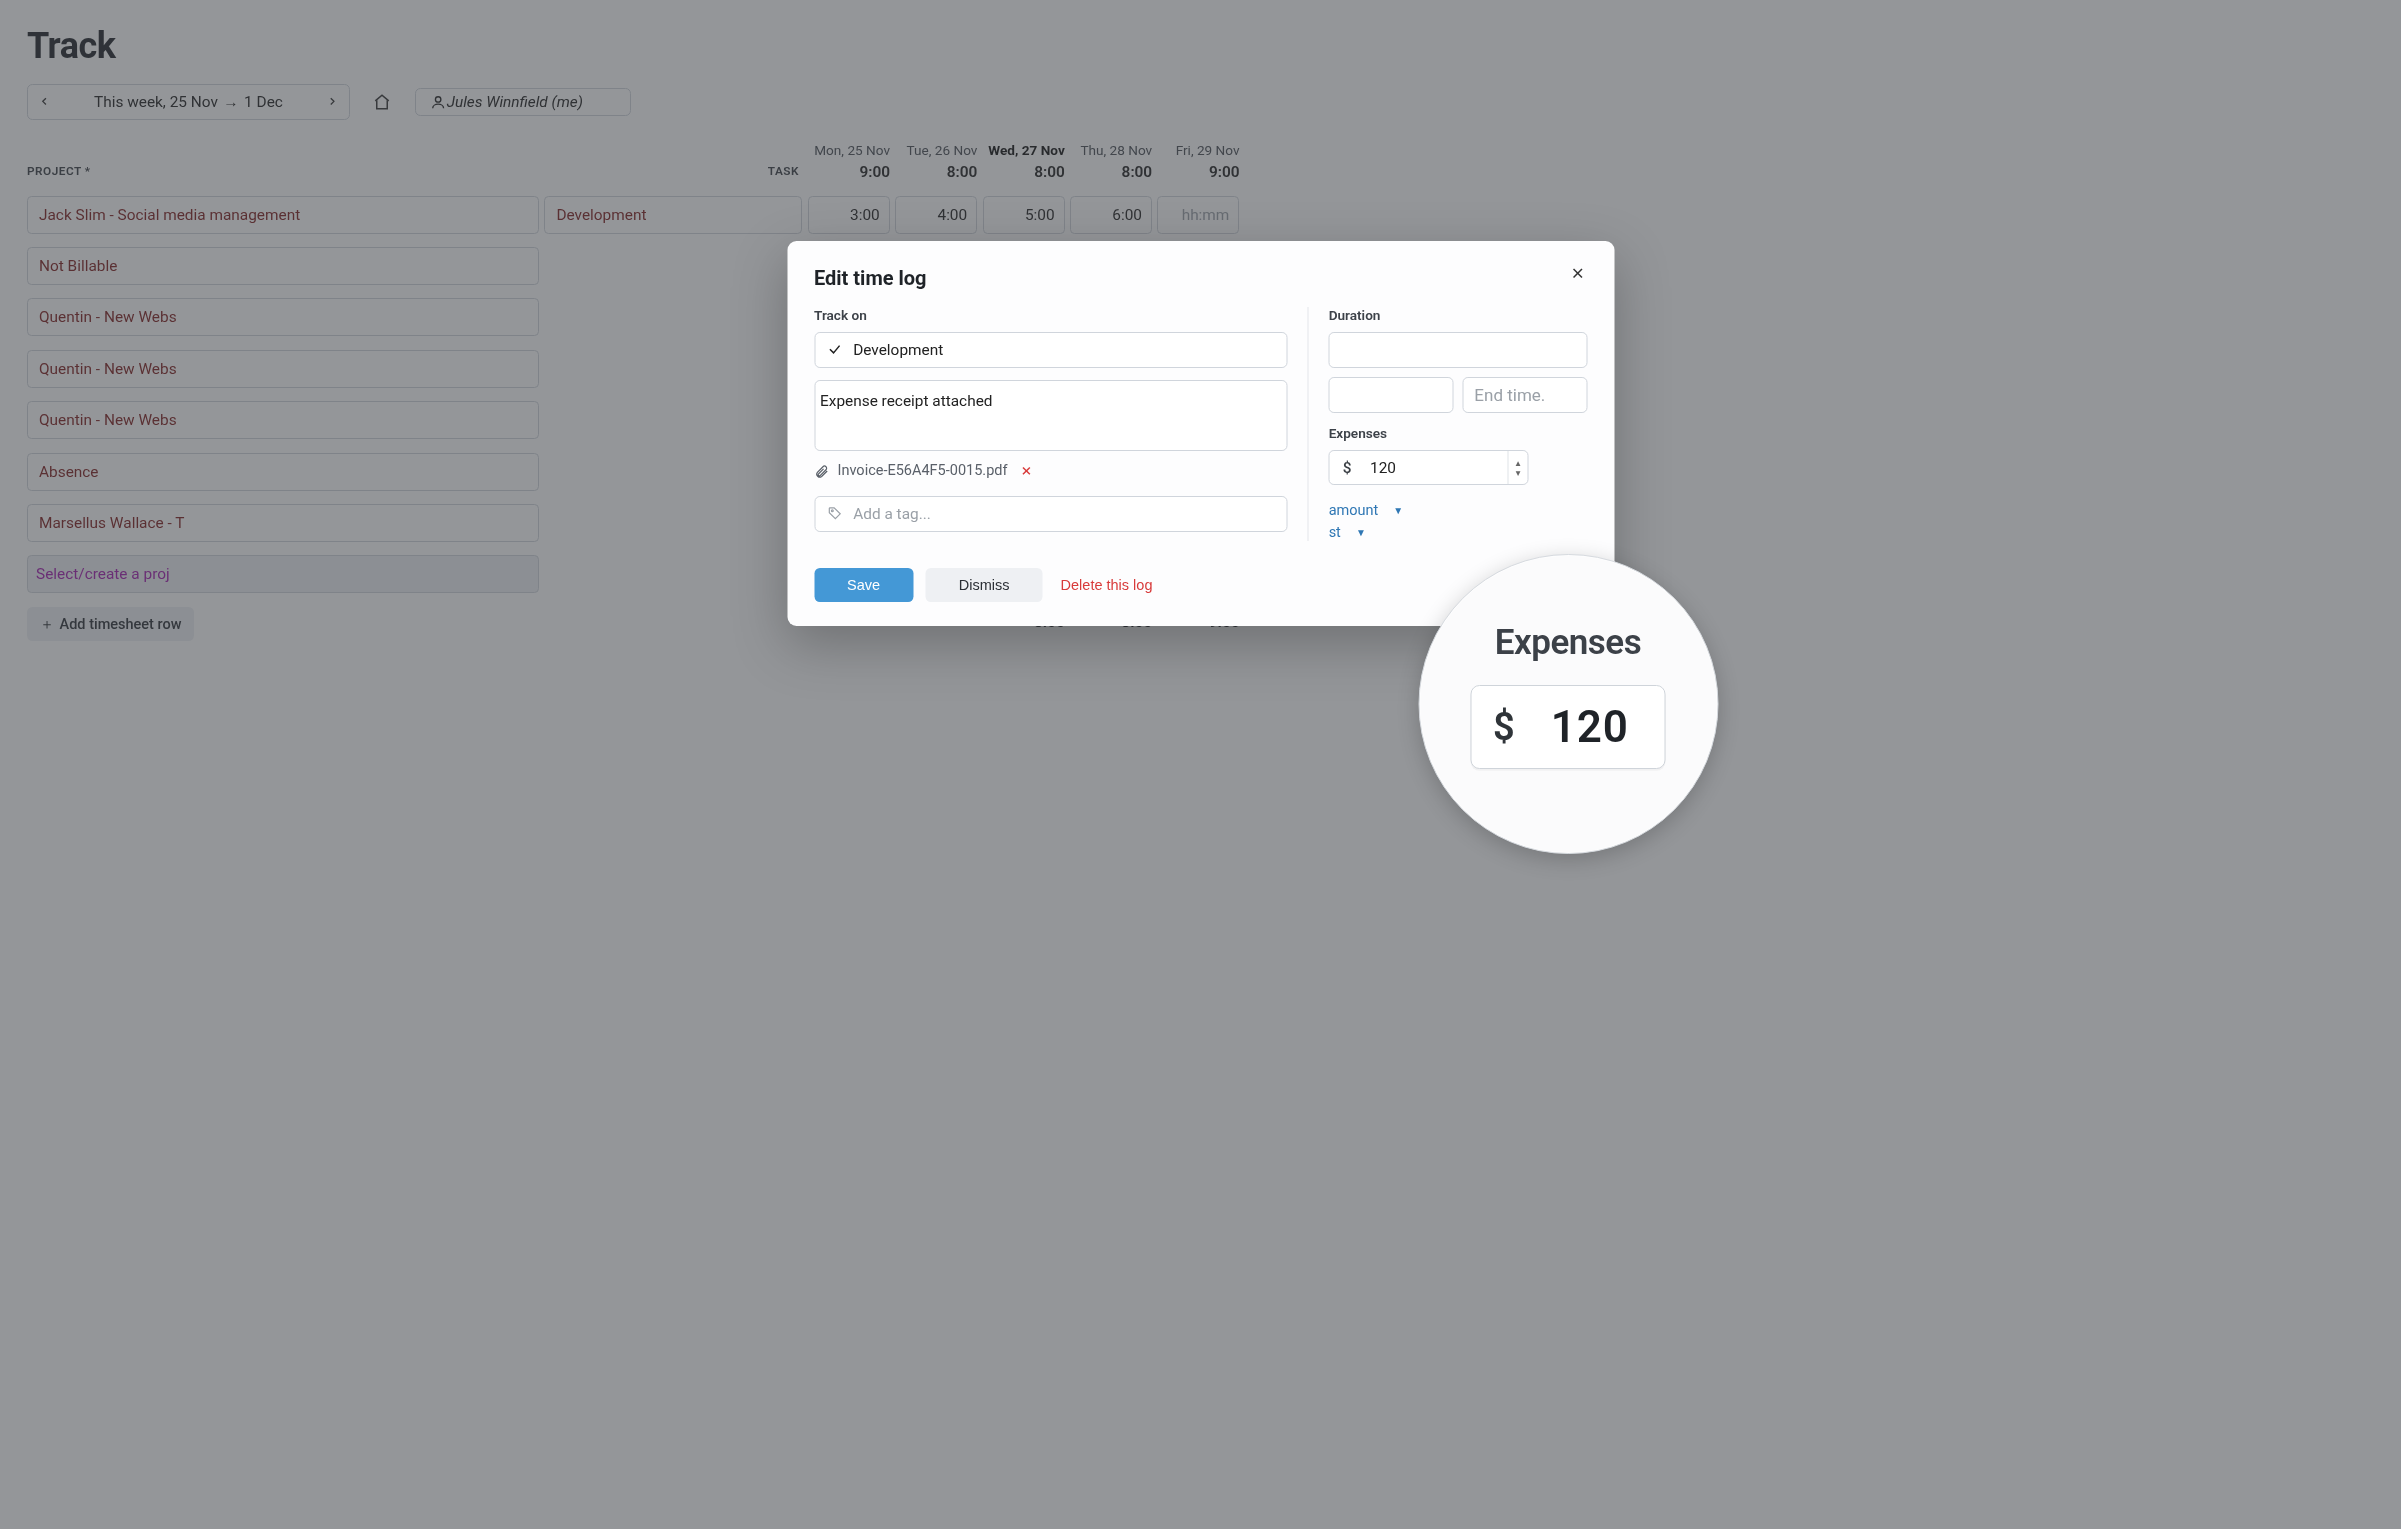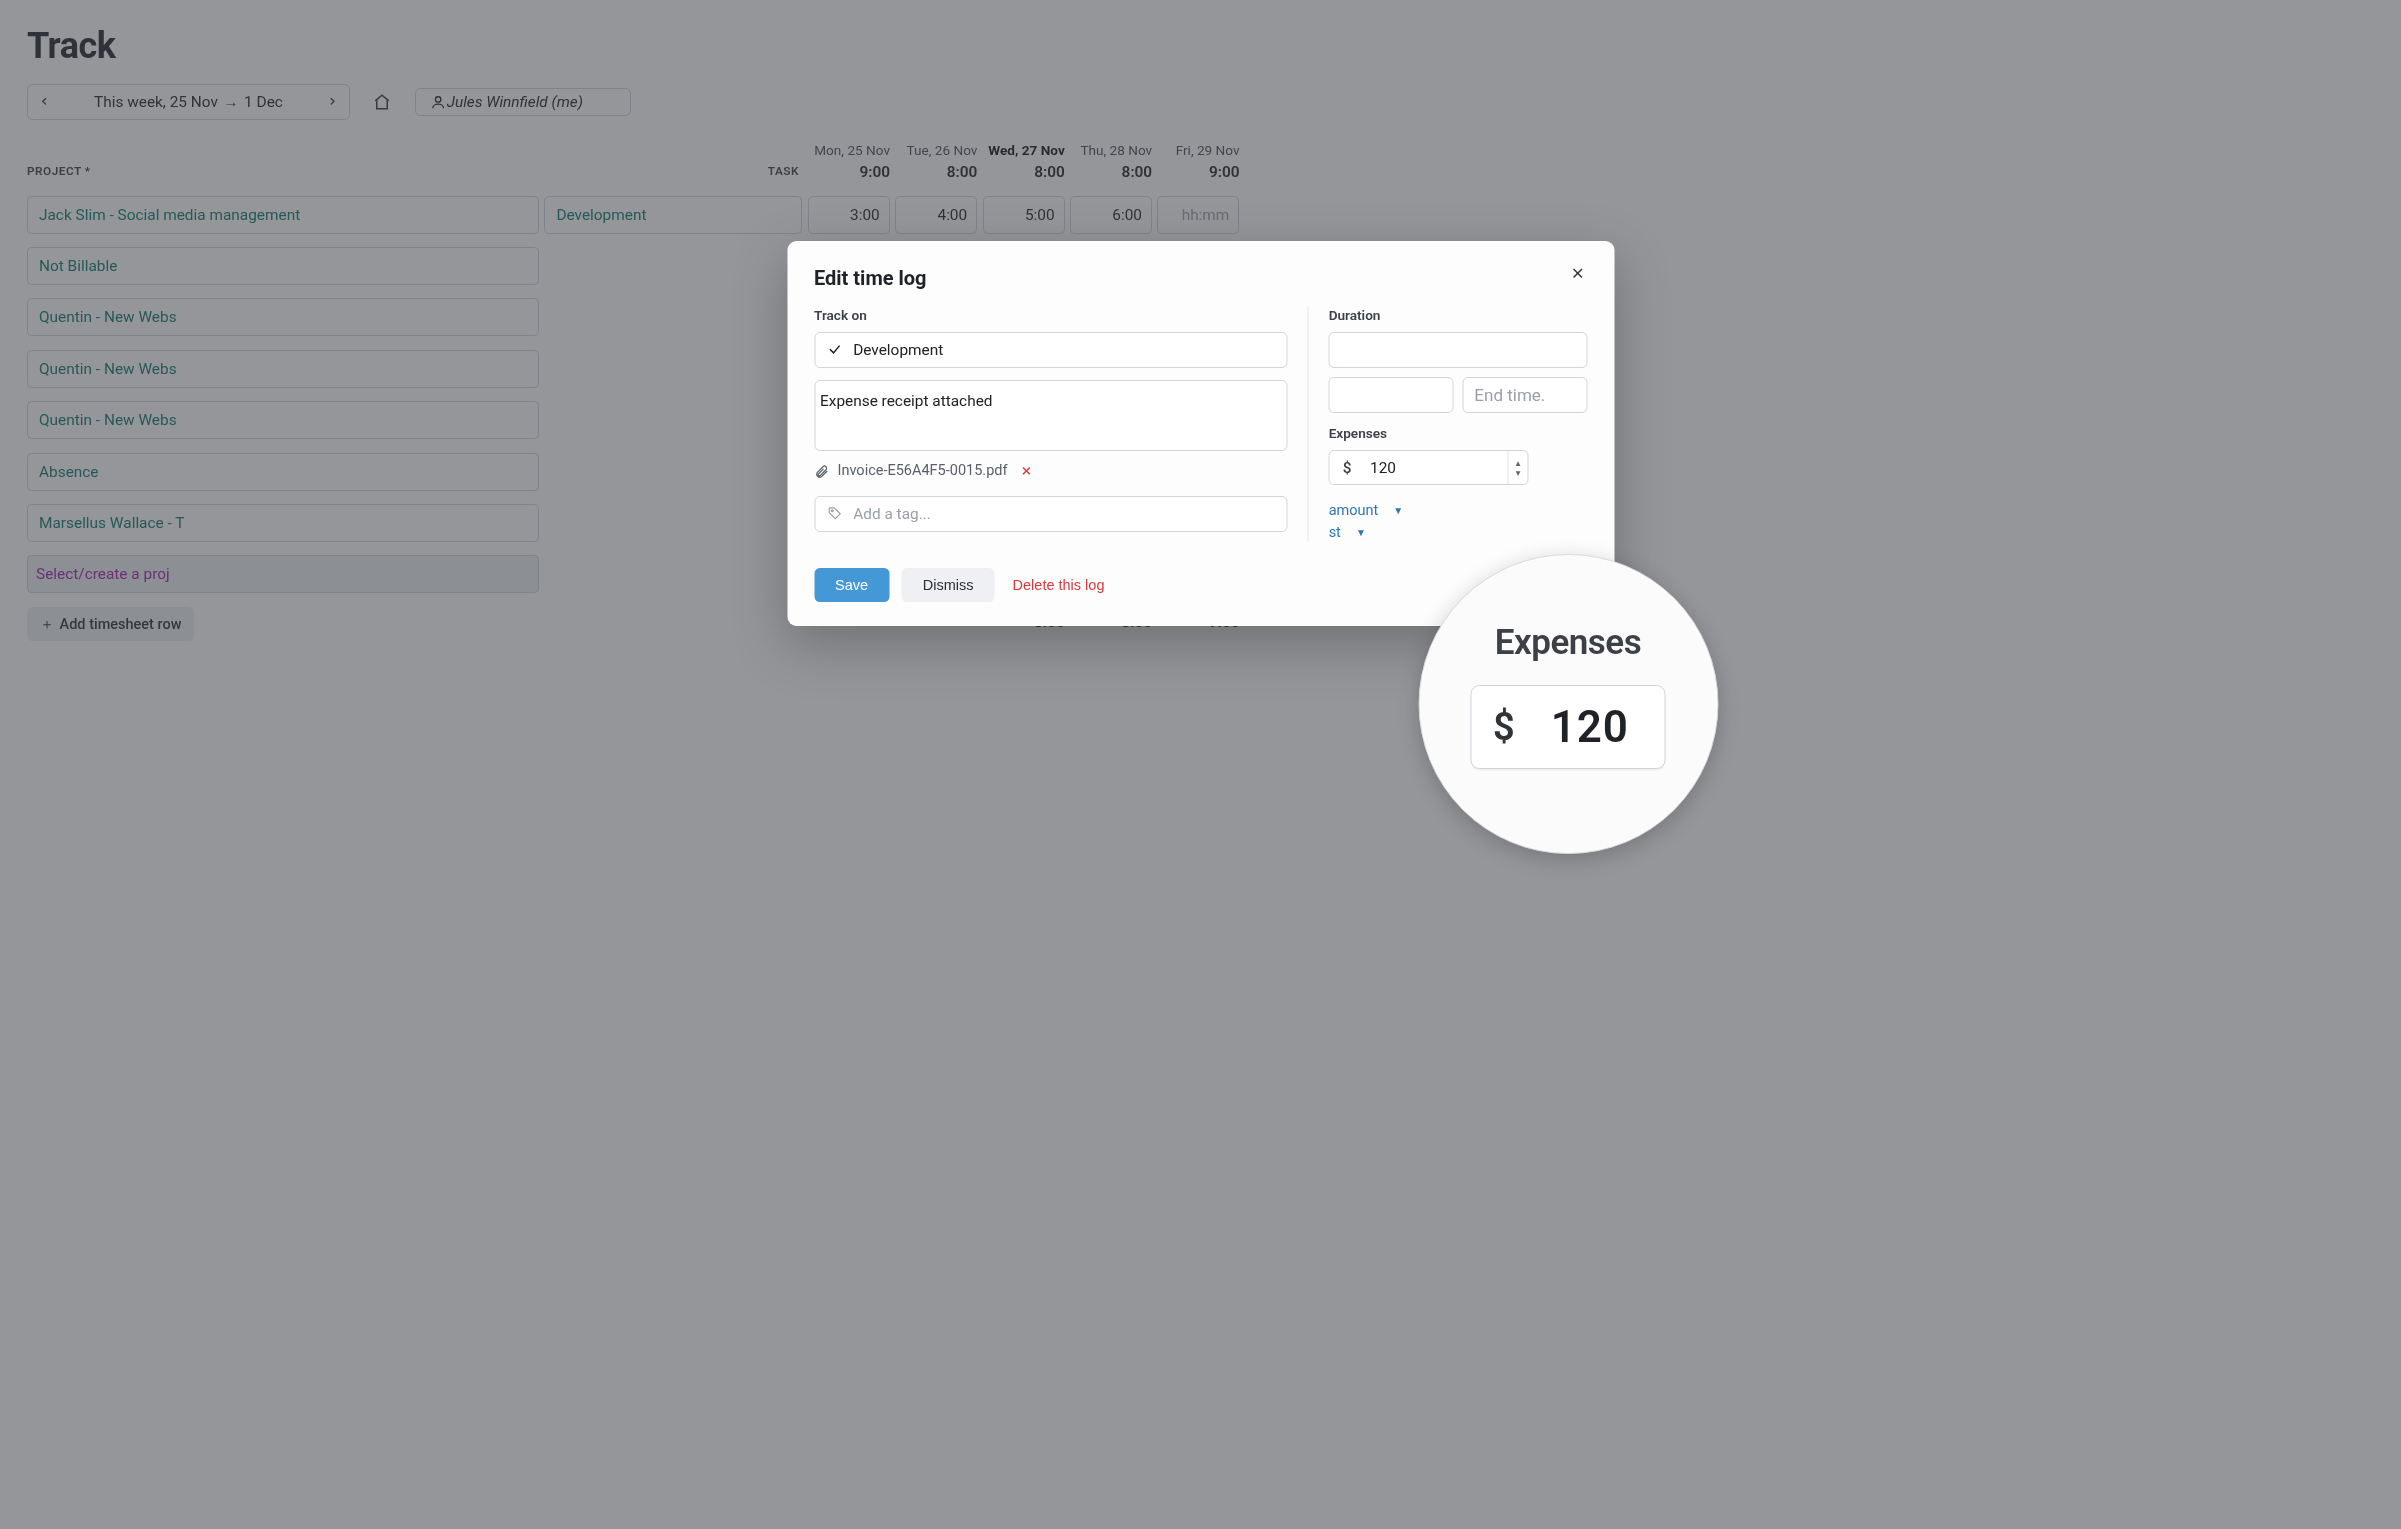--- a/index.html
+++ b/index.html
@@ -51,21 +51,21 @@
 
   .col-label {
     font-size: 11.8px; letter-spacing: 0.5px; color: #3a3f45; font-weight: 600;
     text-transform: uppercase; margin-top: 22px;
   }
 
   .rows { margin-top: 11px; }
   .row { display: flex; align-items: center; height: 45px; gap: 5.4px; margin-bottom: 6.4px; }
   .proj-cell, .task-cell {
     border: 0.9px solid #d0d5dc; border-radius: 4.5px; height: 38px; display: flex; align-items: center;
-    padding: 0 11px; font-size: 15.4px; color: #0f766e; background: #fff;
+    padding: 0 11px; font-size: 15.4px; color: #7f1d1d; background: #fff;
   }
   .proj-cell { width: 512px; }
   .task-cell { width: 258px; }
   .day-cell {
     width: 82px; height: 38px; border: 0.9px solid #d0d5dc; border-radius: 4.5px; background: #fff;
     display: flex; align-items: center; justify-content: flex-end; padding: 0 9px; font-size: 15.4px;
     color: #222; gap: 5.4px;
   }
   .day-cell.placeholder { color: #9aa0a7; }
   .day-cell .flag { color: #4a4f56; font-size: 14.5px; }
@@ -135,21 +135,21 @@
   .stepper .val { flex: 1; text-align: left; padding-left: 5.4px; font-size: 15.4px; color: #222; }
   .stepper .knobs {
     width: 20px; height: 100%; border-left: 0.9px solid #e0e3e8; display: flex; flex-direction: column;
     align-items: center; justify-content: center; font-size: 8.2px; color: #666;
   }
 
   .link-row { font-size: 14.5px; color: #2f77b4; margin-top: 16.3px; cursor: pointer; display: flex; align-items: center; gap: 15px; }
   .link-row .caret { font-size: 10px; }
 
   .modal-actions { display: flex; align-items: center; gap: 12.7px; margin-top: 27px; }
-  .btn { border-radius: 5.4px; padding: 9px 21px; font-size: 14.5px; font-weight: 500; cursor: pointer; border: none; }
+  .btn { border-radius: 5.4px; padding: 9px 33px; font-size: 14.5px; font-weight: 500; cursor: pointer; border: none; }
   .btn-primary { background: #4498d6; color: #fff; }
   .btn-secondary { background: #eef0f3; color: #2b2f35; }
   .btn-danger-link { color: #d83a3a; background: transparent; padding: 9px 5.4px; }
 
   
   .magnifier {
     position: absolute; width: 300px; height: 300px; border-radius: 50%;
     background: #fbfbfc; border: 0.9px solid #d6dadf;
     box-shadow: 0 5.4px 22px rgba(0,0,0,0.2), inset 0 0 0 0.9px rgba(255,255,255,0.6);
     left: 631px; top: 313px; z-index: 50;

